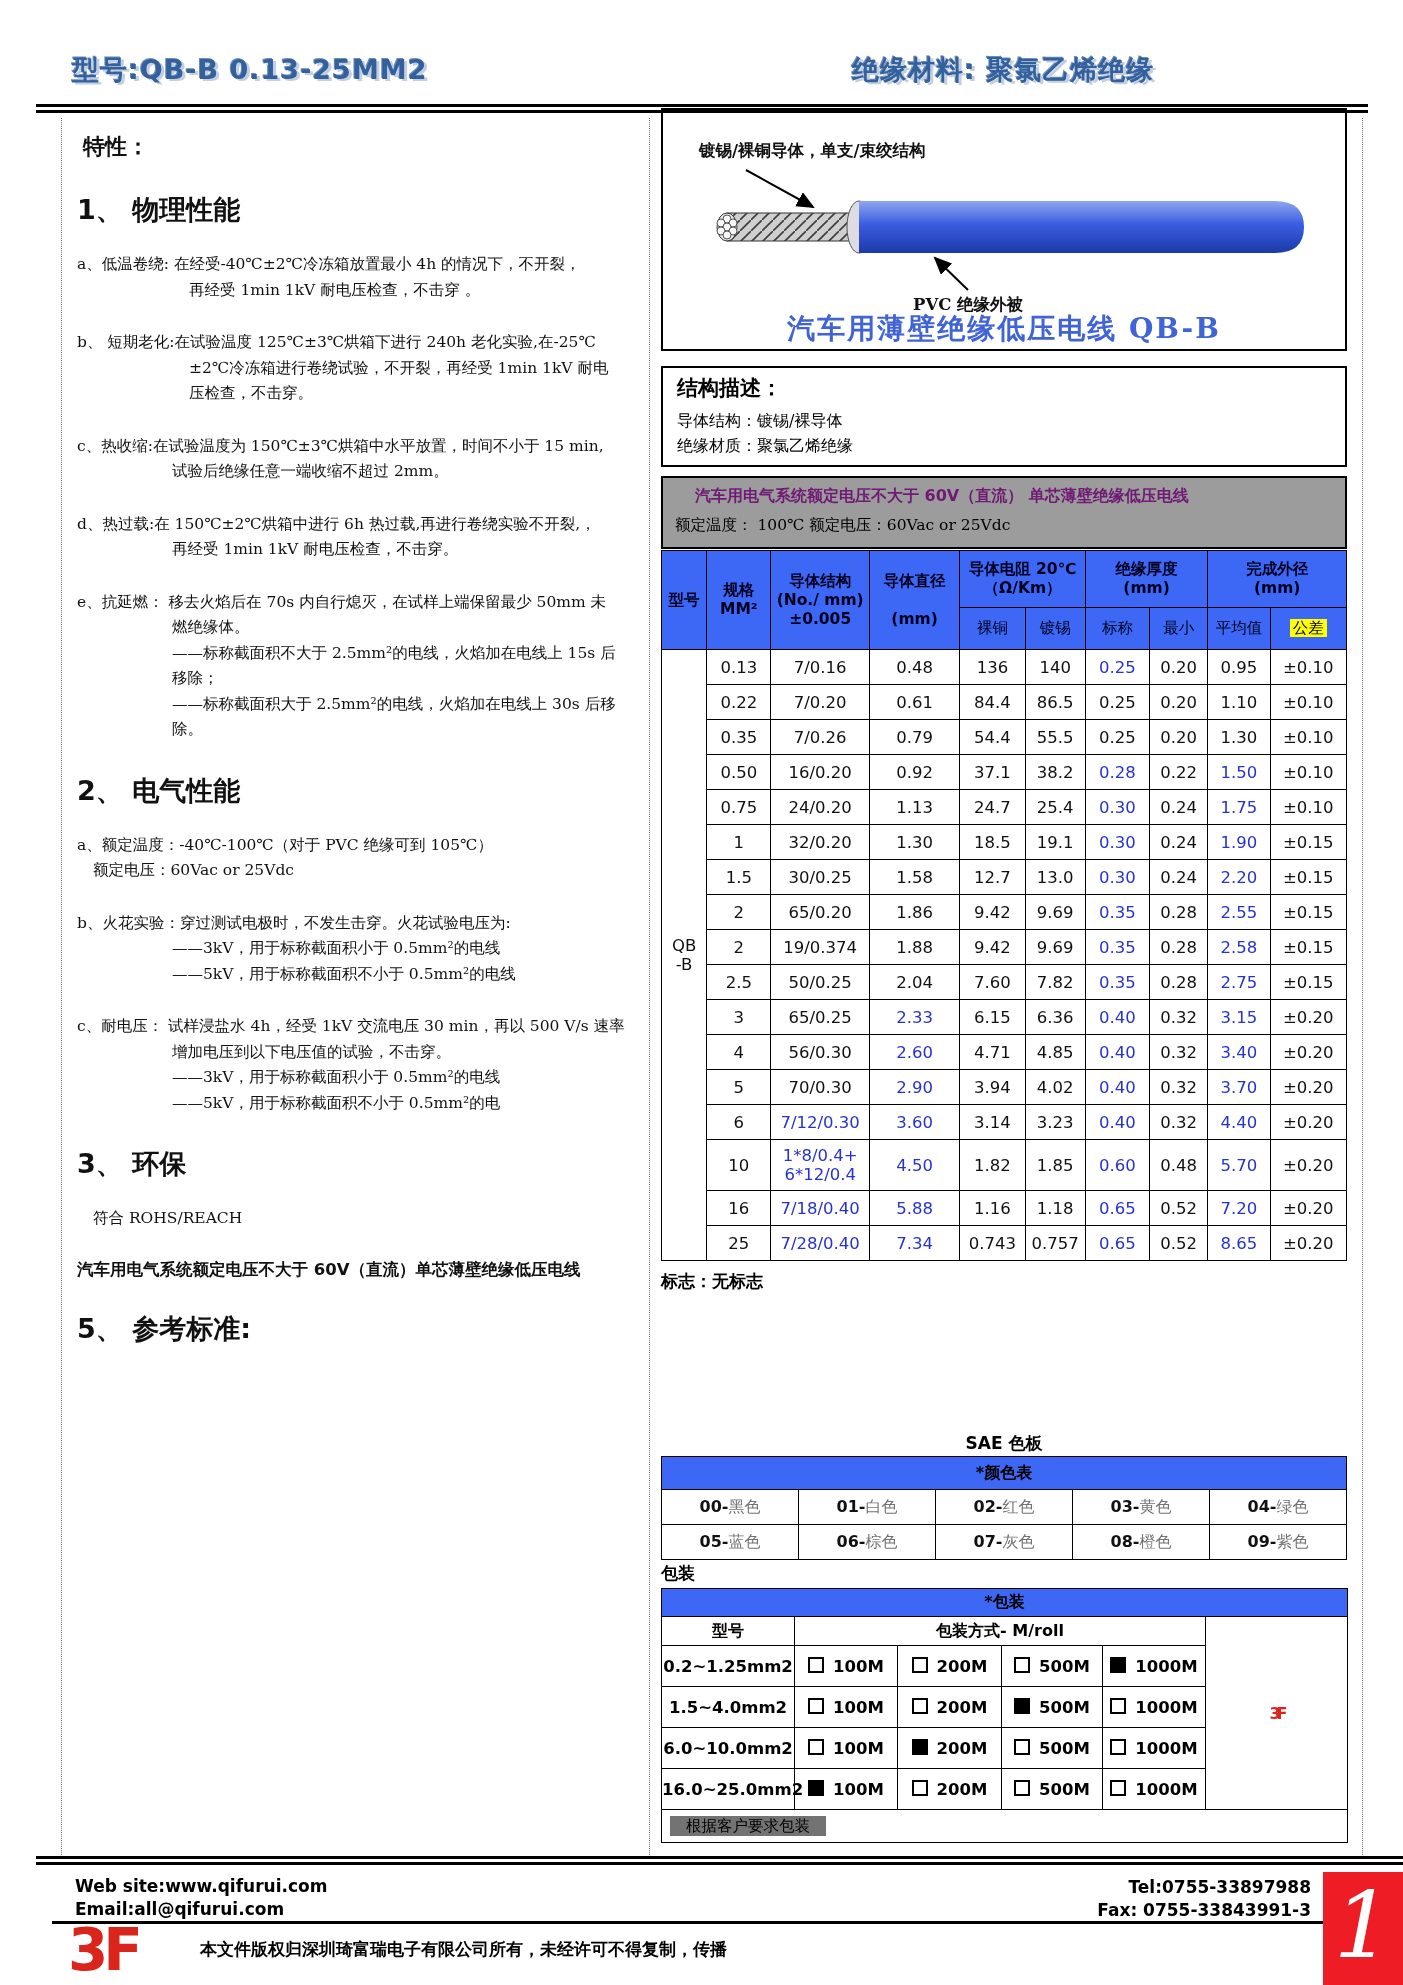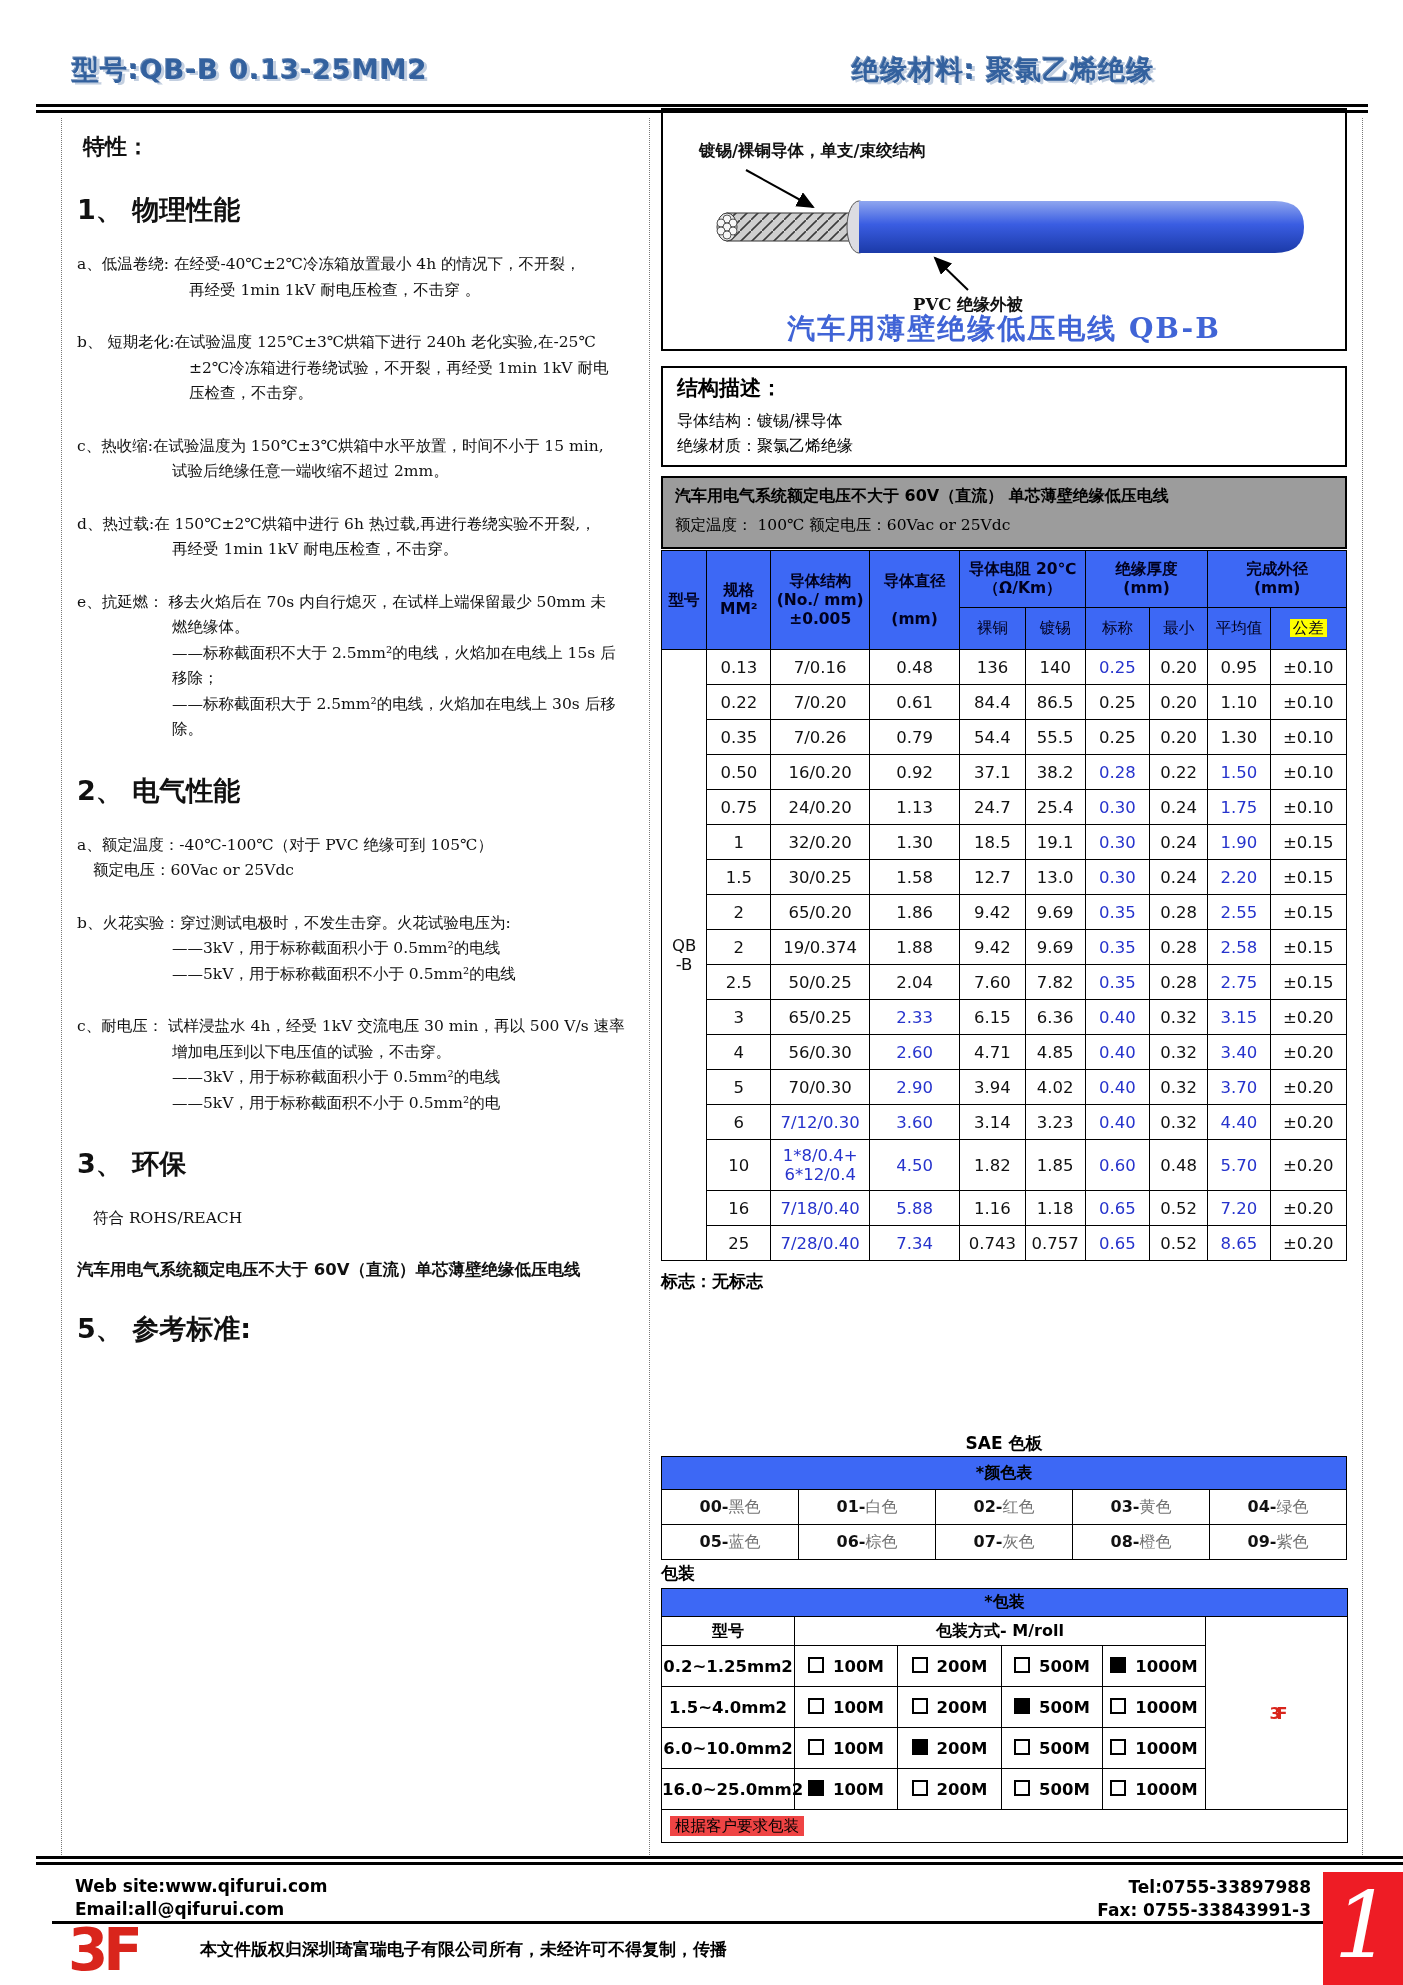--- a/index.html
+++ b/index.html
@@ -39,21 +39,21 @@
   .wl.pvc{left:250px;top:184px;}
   .wl.title{left:0;right:0;top:200px;text-align:center;color:#4064d6;font-size:28px;
             font-family:"DejaVu Serif",serif;letter-spacing:2px;}
   .wiresvg{position:absolute;left:0;top:0;}
 
   .structbox{top:366px;height:101px;border:2px solid #000;padding:6px 14px;}
   .structbox .st{font-size:21px;font-weight:bold;margin-bottom:6px;}
   .structbox .sl{font-family:"DejaVu Serif",serif;font-size:16px;line-height:25px;}
 
   .graybox{top:476px;height:73px;border:2px solid #000;background:#9c9c9c;padding:8px 12px;}
-  .graybox .g1{font-size:16px;font-weight:bold;color:#000000;white-space:nowrap;}
+  .graybox .g1{font-size:16px;font-weight:bold;color:#701a75;white-space:nowrap;margin-left:20px;}
   .graybox .g2{font-family:"DejaVu Serif",serif;font-size:15.5px;margin-top:8px;color:#000;}
 
   table{border-collapse:collapse;table-layout:fixed;}
   .spec{top:550px;width:686px;}
   .spec th,.spec td{border:1.5px solid #000;text-align:center;padding:0;overflow:hidden;}
   .spec thead th{background:#3d68f5;color:#00001e;font-weight:600;font-size:15.5px;line-height:19px;}
   .spec thead tr.h1 th{height:56px;}
   .spec thead tr.h2 th{height:41px;font-weight:500;}
   .spec tbody td{font-size:16.5px;color:#111;height:34px;background:#fff;}
   .spec tbody tr.tall td{height:50px;line-height:19px;}
@@ -70,21 +70,21 @@
   .colors td span{font-family:"DejaVu Serif",serif;color:#737373;text-align:right;}
 
   .packtitle{top:1562px;font-size:17px;font-weight:bold;}
   .pack{top:1588px;width:686px;}
   .pack th,.pack td{border:1.5px solid #000;text-align:center;padding:0;}
   .pack tr.ph th{background:#3d68f5;height:27px;font-size:16px;color:#000;}
   .pack tr.pm td{height:28px;font-size:16px;font-weight:bold;}
   .pack tbody tr.pr td{height:40px;font-size:16.5px;font-weight:bold;}
   .pack td.logo{color:#d9251c;font-size:52px;font-weight:900;letter-spacing:-4px;}
   .pack tr.pn td{height:32px;text-align:left;padding-left:8px;font-weight:normal;}
-  .pack tr.pn span{background:#ef4444;font-family:"DejaVu Serif",serif;font-size:15.5px;padding:1px 5px;}
+  .pack tr.pn span{background:#737373;font-family:"DejaVu Serif",serif;font-size:15.5px;padding:1px 16px;}
   .cb{display:inline-block;width:12px;height:12px;border:2px solid #000;margin-right:9px;vertical-align:-1px;background:#fff;}
   .cb.f{background:#000;}
 
   
   .fweb{position:absolute;left:75px;top:1876px;font-size:17px;font-weight:bold;}
   .femail{position:absolute;left:75px;top:1899px;font-size:17px;font-weight:bold;}
   .ftel{position:absolute;right:92px;top:1877px;font-size:17px;font-weight:bold;text-align:right;}
   .ffax{position:absolute;right:92px;top:1900px;font-size:17px;font-weight:bold;text-align:right;}
   .fline{position:absolute;left:52px;top:1921px;width:1295px;height:3px;background:#000;}
   .f3f{position:absolute;left:68px;top:1916px;font-size:58px;font-weight:900;color:#d9251c;letter-spacing:-5px;}

